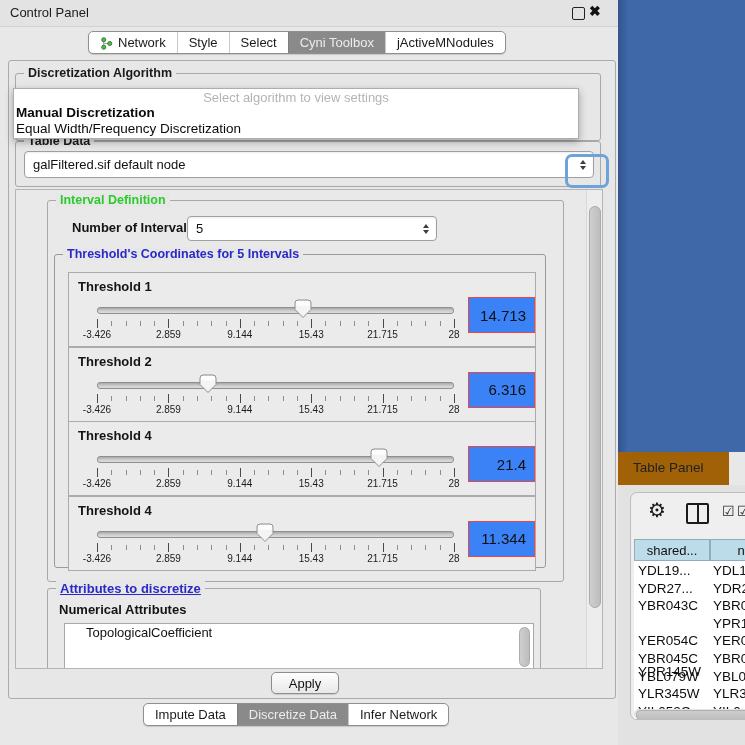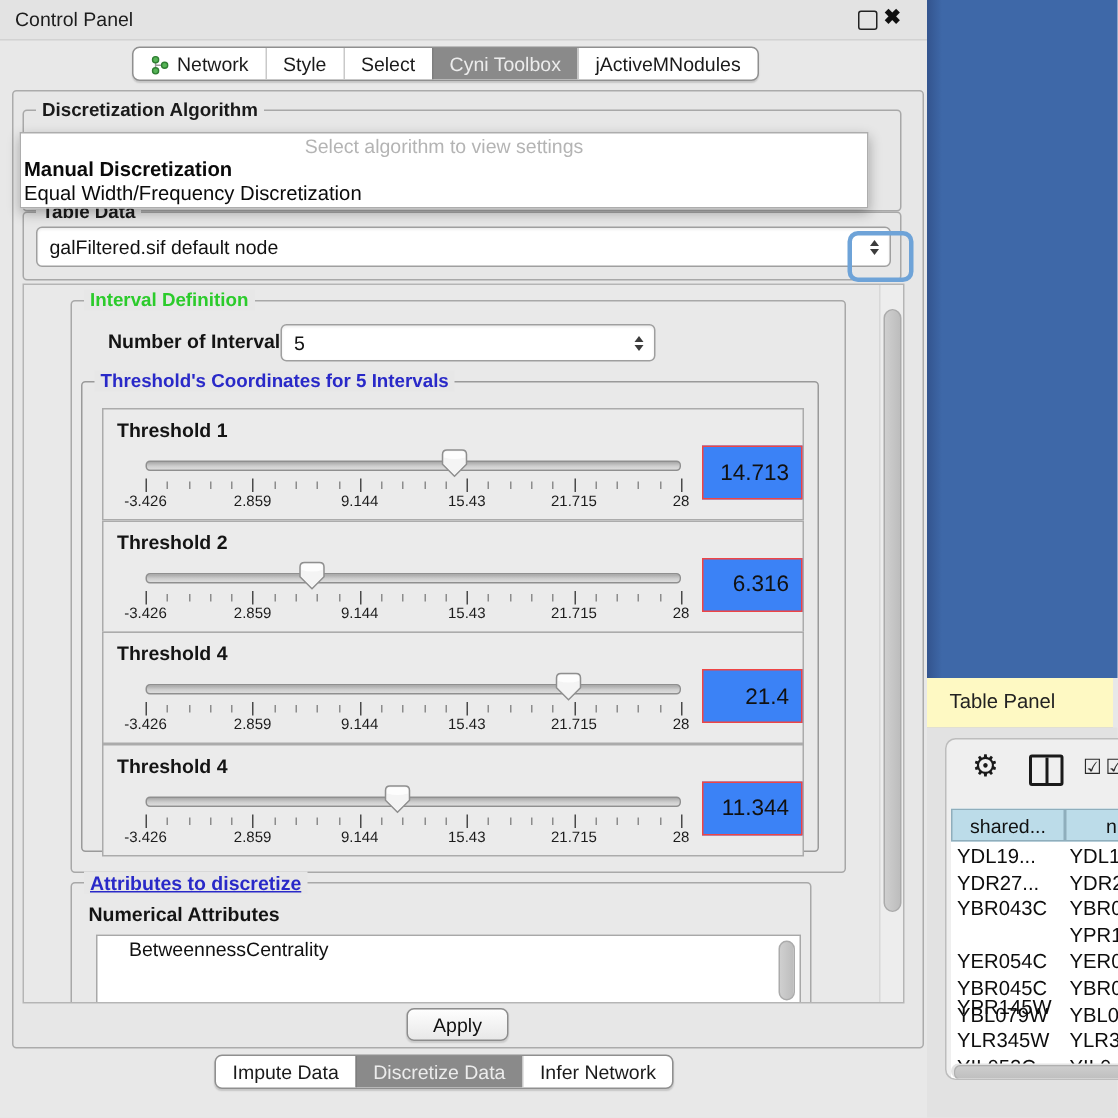--- a/index.html
+++ b/index.html
@@ -41,21 +41,21 @@
   .tlabels{position:absolute;left:28px;top:56px;width:357px;height:12px;}
   .tlab{position:absolute;transform:translateX(-50%);font-size:10px;font-weight:normal;color:#1c1c1c;white-space:nowrap;}
   .handle{position:absolute;top:26px;width:18px;height:20px;z-index:2;}
   .valbox{position:absolute;left:399px;top:24px;width:57px;height:34px;background:#3b82f6;border:1px solid #ef4444;display:flex;align-items:center;justify-content:flex-end;padding-right:8px;font-size:15px;color:#111;}
   #attr-list{position:absolute;left:16px;top:34px;width:468px;height:90px;background:#fff;border:1px solid #A8A8A8;}
   .attr-item{height:17px;line-height:17px;padding-left:21px;font-size:13px;color:#111;white-space:nowrap;}
   #apply-btn{position:absolute;left:262px;top:611px;width:68px;height:22px;border:1px solid #8d8d8d;border-radius:5px;background:linear-gradient(#FEFEFE,#E8E8E8);font-size:13px;color:#111;display:flex;align-items:center;justify-content:center;box-shadow:0 1px 1px rgba(0,0,0,.12);}
   
   #net-frame{position:absolute;left:618px;top:0;width:127px;height:452px;background:linear-gradient(90deg,#33548E,#3E68A8 10px);}
   
-  #tp-bar{position:absolute;left:618px;top:452px;width:124px;height:33px;background:#fef9c3;border-bottom:1px solid #C2C2C2;}
+  #tp-bar{position:absolute;left:618px;top:452px;width:111px;height:33px;background:#a16207;border-bottom:1px solid #C2C2C2;}
   #tp-title{position:absolute;left:15px;top:8px;font-size:13.5px;color:#222;}
   #tp-area{position:absolute;left:618px;top:485px;width:127px;height:260px;background:#E2E2E2;}
   #tp-container{position:absolute;left:630px;top:492px;width:130px;height:226px;background:#EFEFEF;border:1px solid #BDBDBD;border-radius:7px 0 0 7px;overflow:hidden;}
   #gear-ic{position:absolute;left:17px;top:5px;font-size:20px;color:#1a1a1a;}
   #split-ic{position:absolute;left:55px;top:10px;width:19px;height:17px;border:2px solid #1a1a1a;border-radius:2px;}
   #split-ic i{position:absolute;left:50%;top:0;width:2px;height:100%;background:#1a1a1a;transform:translateX(-50%);}
   .chk-ic{position:absolute;top:12px;font-size:14px;color:#2a2a2a;line-height:12px;}
   #tbl{position:absolute;left:3px;top:46px;width:130px;background:#fff;}
   .hcell{position:absolute;top:0;height:20px;background:#BCDCE9;border:1px solid #8FAEBC;display:flex;align-items:center;justify-content:center;font-size:13px;color:#111;overflow:hidden;}
   .trow-c1,.trow-c2{position:absolute;font-size:13.5px;color:#0d0d0d;white-space:nowrap;}
@@ -310,21 +310,21 @@
               </svg></div>
             <div class="valbox">11.344</div>
           </div>
         </div>
 
       <div class="titled-group" style="left:31px;top:398px;width:492px;height:110px;">
         <span class="gtitle blue" style="font-size:13px;text-decoration:underline;">Attributes to discretize</span>
         <span class="blabel" style="left:11px;top:13px;font-size:13px;">Numerical Attributes</span>
         <div id="attr-list">
           <div class="vscroll-thumb" style="right:3px;top:3px;width:9px;height:38px;"></div>
-            <div class="attr-item">BetweennessCentrality</div>
+            <div class="attr-item">TopologicalCoefficient</div>
           </div>
       </div>
 
       <div class="vscroll-track" style="right:0;top:0;width:15px;height:100%;">
         <div class="vscroll-thumb" style="left:2px;top:16px;width:10px;height:400px;"></div>
       </div>
     </div>
     <button id="apply-btn">Apply</button>
   </div>
 

